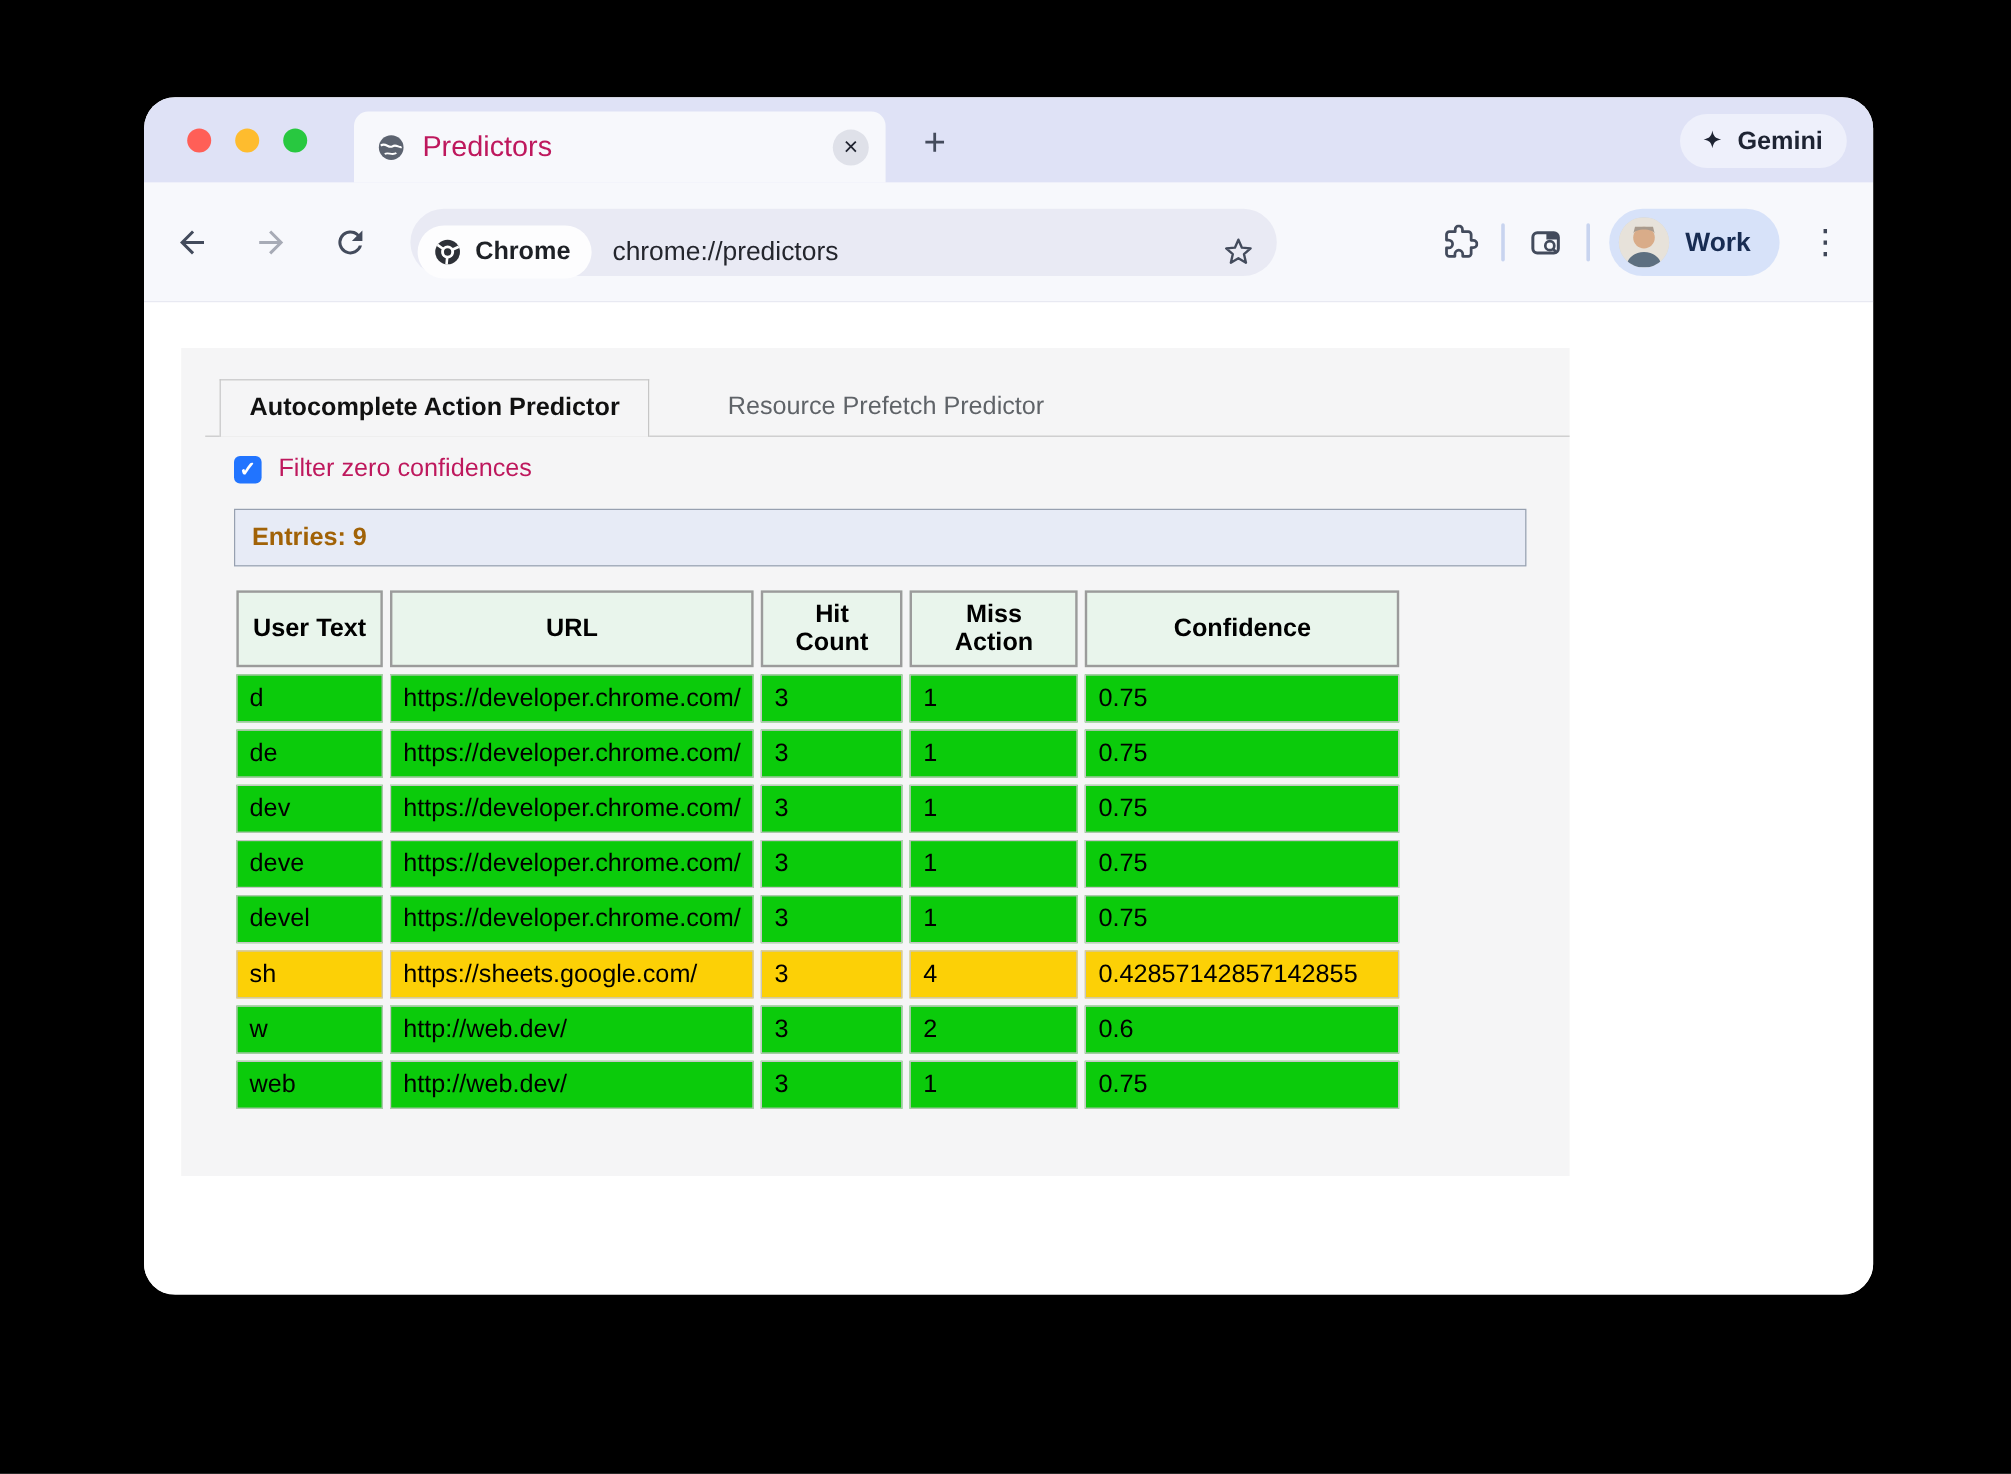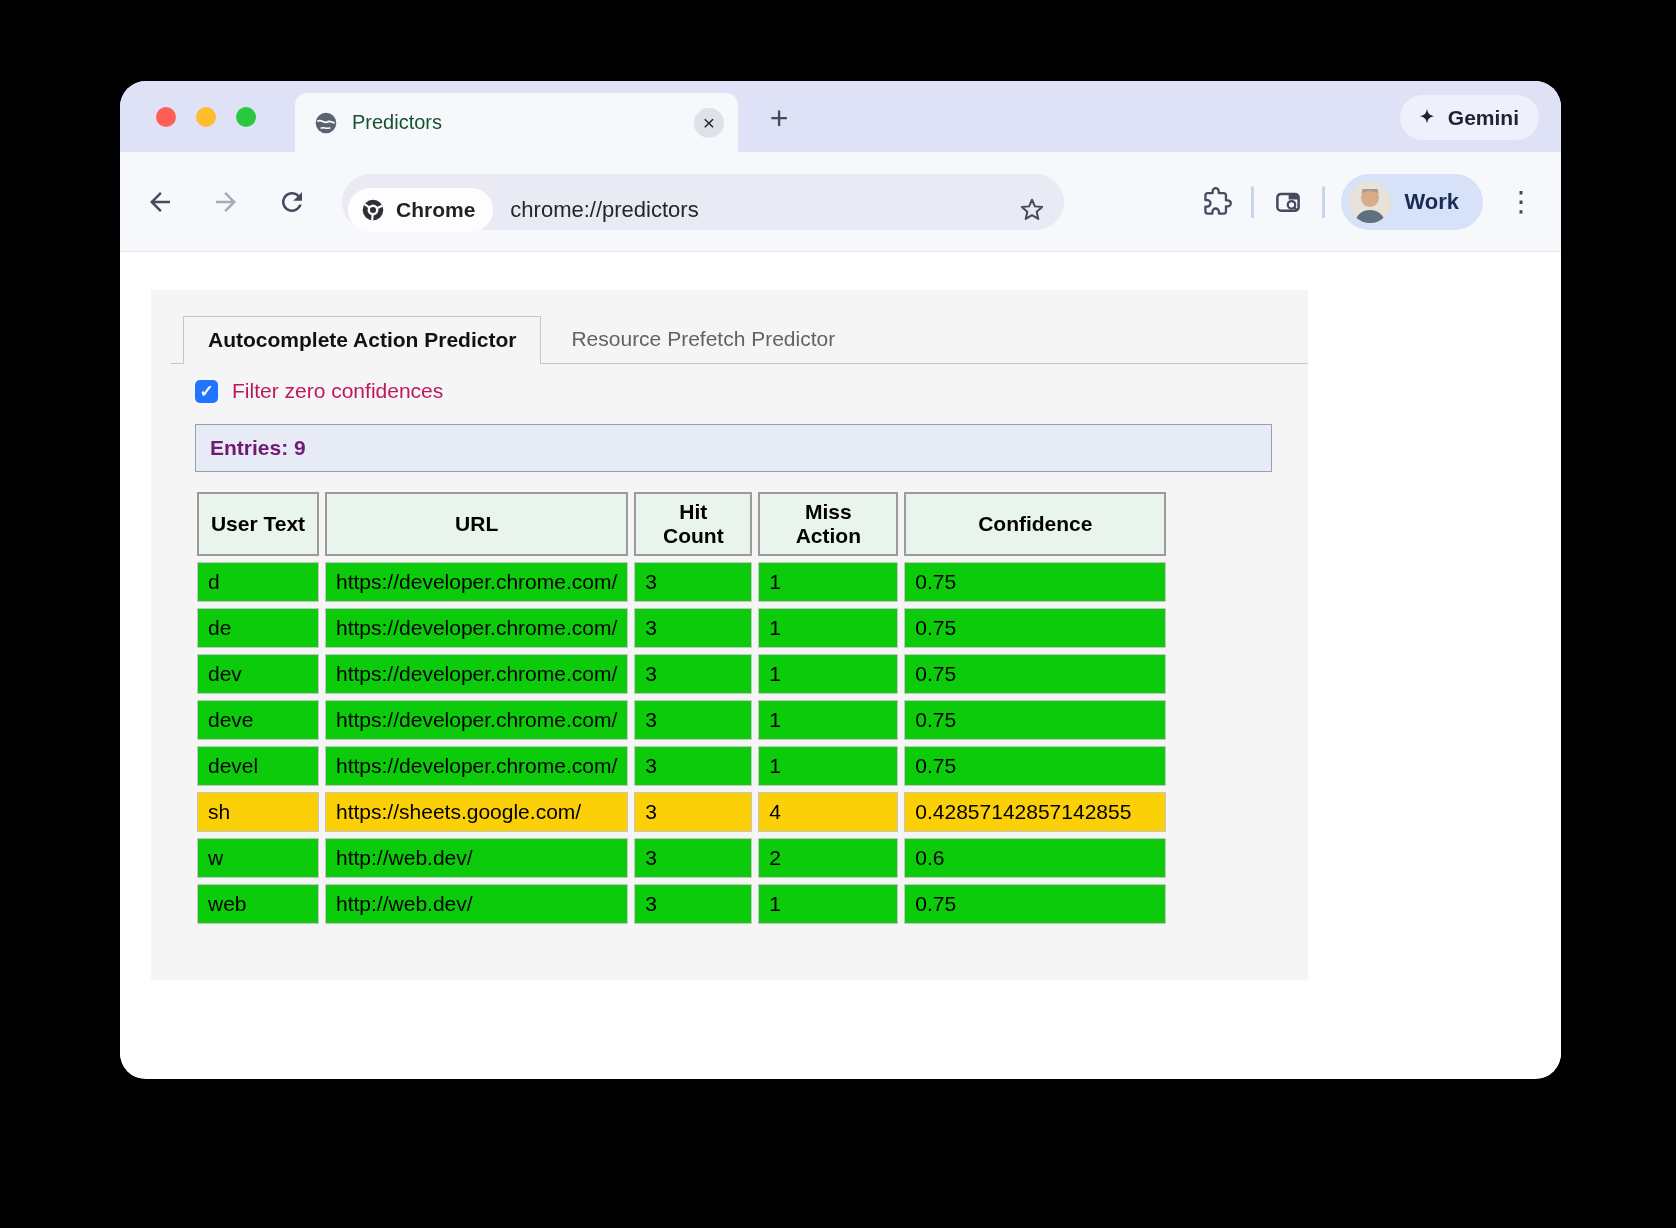--- a/index.html
+++ b/index.html
@@ -15,21 +15,21 @@
   .traffic { position:absolute; top:26px; width:20px; height:20px; border-radius:50%; }
   .t-red   { left:36px;  background:#ff5f57; }
   .t-yel   { left:76px;  background:#febc2e; }
   .t-grn   { left:116px; background:#28c840; }
 
   .btab {
     position:absolute; left:175px; top:12px; width:443px; height:59px;
     background:#f7f8fc; border-radius:12px 12px 0 0;
     display:flex; align-items:center; padding:0 14px 0 18px;
   }
-  .btab-title { margin-left:13px; font-size:20px; color:#14532d; }
+  .btab-title { margin-left:13px; font-size:24px; color:#be185d; }
   .btab-close {
     margin-left:auto; width:30px; height:30px; border-radius:50%;
     background:#dfe1e9; color:#202430; font-size:21px; line-height:30px;
     text-align:center; cursor:default;
   }
   .newtab {
     position:absolute; left:637px; top:16px; width:44px; height:44px;
     font-size:32px; color:#444b5c; text-align:center; line-height:42px;
   }
   .gemini {
@@ -67,37 +67,37 @@
   .work-label { font-size:22px; font-weight:600; color:#182c52; }
   .kebab { margin-left:22px; font-size:28px; color:#3f4657; width:32px; text-align:center; letter-spacing:0; }
 
   
   .content { position:relative; height:826px; background:#fff; }
   .panel {
     position:absolute; left:31px; top:38px; width:1157px; height:690px;
     background:#f5f5f6; padding:26px 0 0 20px;
   }
 
-  .ptabs { border-bottom:1px solid #c6c6c6; padding-left:12px; display:flex; align-items:center; }
+  .ptabs { border-bottom:1px solid #c6c6c6; padding-left:12px; display:flex; align-items:center;gap:35px; }
   .ptab-active {
     border:1px solid #c6c6c6; border-bottom:none; margin-bottom:-1px; background:#f5f5f6;
     padding:11px 24px 12px 24px; font-size:21px; font-weight:bold; color:#111;
   }
   .ptab-idle { padding:11px 30px 12px 30px; font-size:21px; color:#5f6368; }
 
   .filter-row { display:flex; align-items:center; gap:14px; margin:15px 0 0 24px; }
   .cbox {
     width:23px; height:23px; border-radius:5px; background:#2174ff;
     color:#fff; font-size:17px; font-weight:bold; line-height:23px; text-align:center;
   }
   .filter-label { font-size:21px; color:#be185d; }
 
   .entries {
     margin:21px 36px 0 24px; border:1px solid #97a0b0; background:#e7ebf6;
-    font-size:21px; font-weight:bold; color:#701a75; padding:11px 14px;
+    font-size:21px; font-weight:bold; color:#a16207; padding:11px 14px;
   }
 
   table.pred { margin:14px 0 0 20px; border-collapse:separate; border-spacing:6px; }
   table.pred th {
     background:#e9f5ec; border:2px solid #9b9b9b; font-size:21px; font-weight:bold;
     color:#000; padding:6px 10px; text-align:center;
   }
   table.pred td {
     border:1px solid #c6c6c6; font-size:21px; color:#000; padding:7px 10px; text-align:left;
   }

